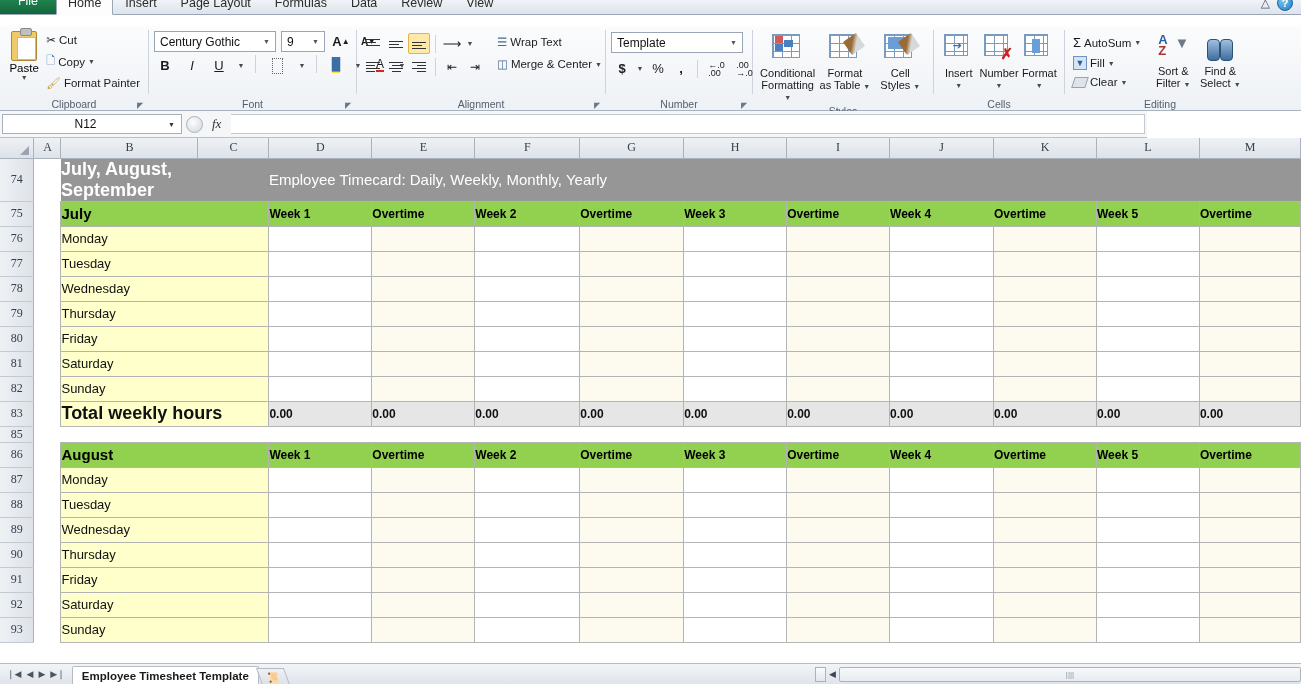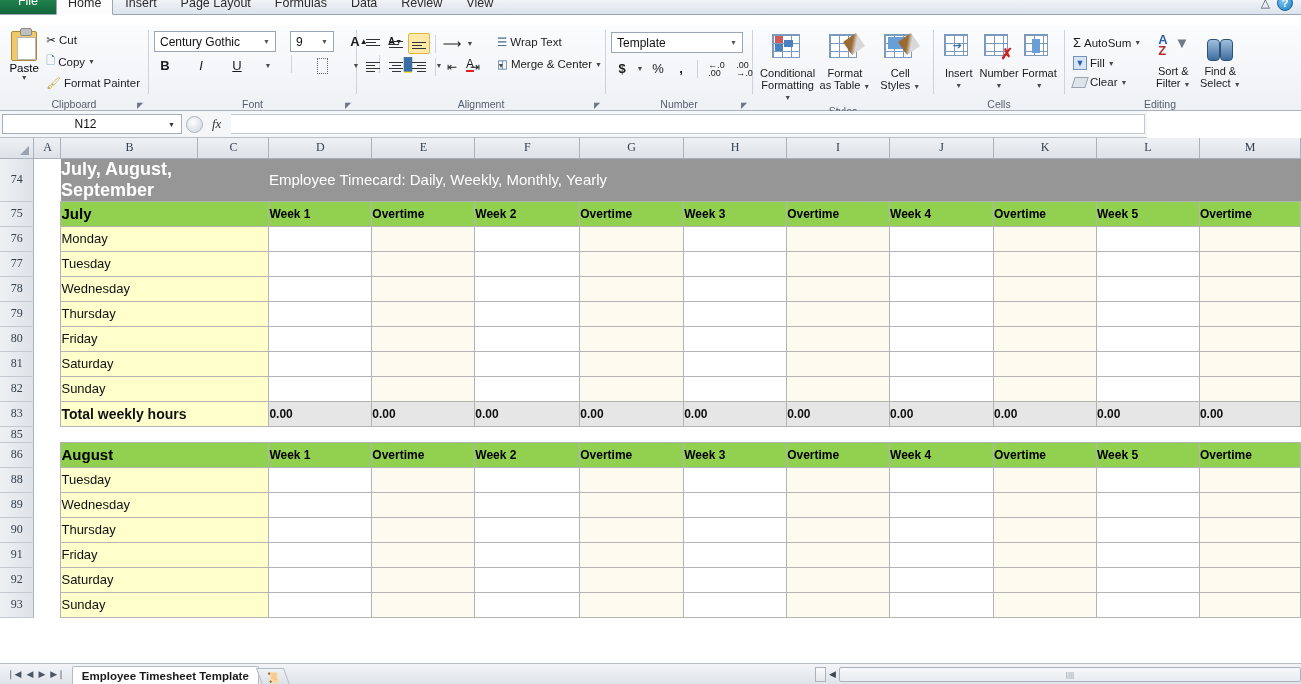--- a/index.html
+++ b/index.html
@@ -78,21 +78,21 @@
     content: ''; position: absolute; left: 5px; top: 5px; width: 17px; height: 21px;
     background: #fff; border: 1px solid #b9b9b9;
   }
   .clipboard-ic:before {
     content: ''; position: absolute; left: 8px; top: -4px; width: 10px; height: 6px;
     background: #c0c0c0; border: 1px solid #8a8a8a; border-radius: 2px;
   }
   .paste-lbl { font-size: 11.5px; margin-top: 1px; }
 
   
-  .font-row { display: flex; align-items: flex-start; gap: 14px; margin-bottom: 3px; }
+  .font-row { display: flex; align-items: flex-start; gap: 5px; margin-bottom: 3px; }
   .combo {
     height: 21px; background: #fff; border: 1px solid #9aa6b5;
     display: flex; align-items: center; padding: 0 2px 0 5px; font-size: 12px; color: #111;
   }
   .combo .cv { flex: 1; white-space: nowrap; overflow: hidden; }
   .combo .cdrop { color: #555; font-size: 7px; padding: 0 3px; }
   .fbtn {
     width: 22px; height: 21px; display: flex; align-items: center; justify-content: center;
     font-size: 13px; color: #1a1a1a;
   }
@@ -746,21 +746,21 @@
         <td class="cell c-cream bordered"></td>
         <td class="cell c-white bordered"></td>
         <td class="cell c-cream bordered"></td>
         <td class="cell c-white bordered"></td>
         <td class="cell c-cream bordered"></td>
       </tr>
 
       <tr style="height:25px">
         <th class="rowhdr">83</th>
         <td class="cell blank"></td>
-        <td class="cell c-yellow pad bd bordered" colspan="2" style="font-size:14px">Total weekly hours</td>
+        <td class="cell c-yellow pad bd bordered" colspan="2" style="font-size:18px">Total weekly hours</td>
         <td class="cell c-gray pad bd bordered">0.00</td>
         <td class="cell c-gray pad bd bordered">0.00</td>
         <td class="cell c-gray pad bd bordered">0.00</td>
         <td class="cell c-gray pad bd bordered">0.00</td>
         <td class="cell c-gray pad bd bordered">0.00</td>
         <td class="cell c-gray pad bd bordered">0.00</td>
         <td class="cell c-gray pad bd bordered">0.00</td>
         <td class="cell c-gray pad bd bordered">0.00</td>
         <td class="cell c-gray pad bd bordered">0.00</td>
         <td class="cell c-gray pad bd bordered">0.00</td>
@@ -782,20 +782,35 @@
         <td class="cell c-green pad bordered">Overtime</td>
         <td class="cell c-green pad bordered">Week 3</td>
         <td class="cell c-green pad bordered">Overtime</td>
         <td class="cell c-green pad bordered">Week 4</td>
         <td class="cell c-green pad bordered">Overtime</td>
         <td class="cell c-green pad bordered">Week 5</td>
         <td class="cell c-green pad bordered">Overtime</td>
       </tr>
 
       <tr style="height:25px">
+        <th class="rowhdr">87</th>
+        <td class="cell blank"></td>
+        <td class="cell c-yellow pad bordered" colspan="2" style="font-size:13px">Monday</td>
+        <td class="cell c-white bordered"></td>
+        <td class="cell c-cream bordered"></td>
+        <td class="cell c-white bordered"></td>
+        <td class="cell c-cream bordered"></td>
+        <td class="cell c-white bordered"></td>
+        <td class="cell c-cream bordered"></td>
+        <td class="cell c-white bordered"></td>
+        <td class="cell c-cream bordered"></td>
+        <td class="cell c-white bordered"></td>
+        <td class="cell c-cream bordered"></td>
+      </tr>
+      <tr style="height:25px">
         <th class="rowhdr">88</th>
         <td class="cell blank"></td>
         <td class="cell c-yellow pad bordered" colspan="2" style="font-size:13px">Tuesday</td>
         <td class="cell c-white bordered"></td>
         <td class="cell c-cream bordered"></td>
         <td class="cell c-white bordered"></td>
         <td class="cell c-cream bordered"></td>
         <td class="cell c-white bordered"></td>
         <td class="cell c-cream bordered"></td>
         <td class="cell c-white bordered"></td>

